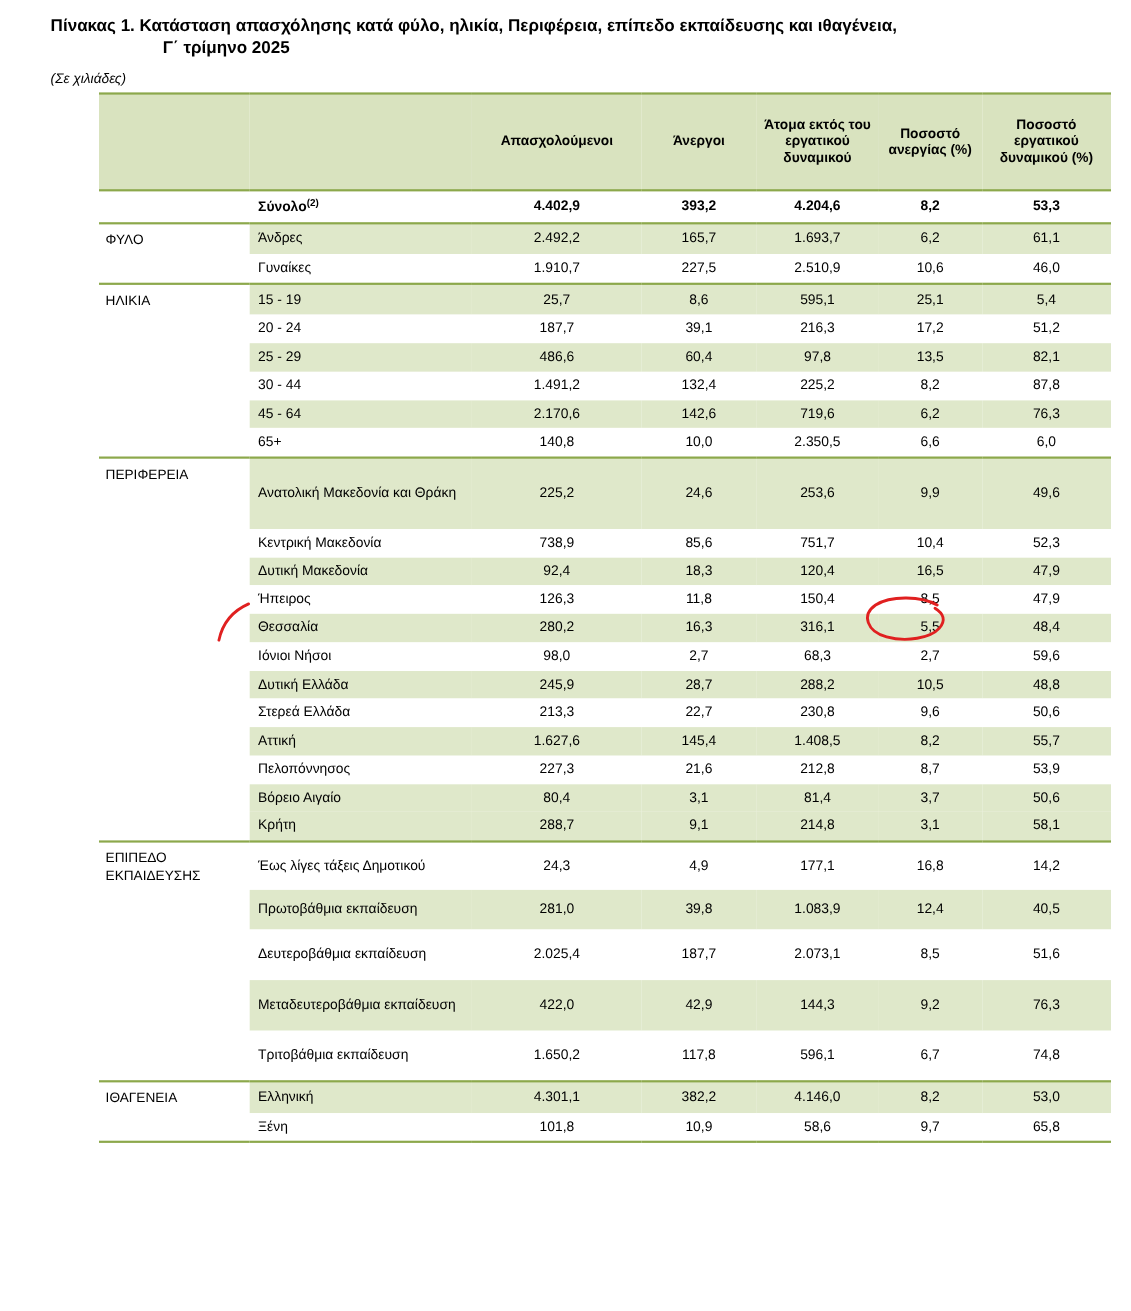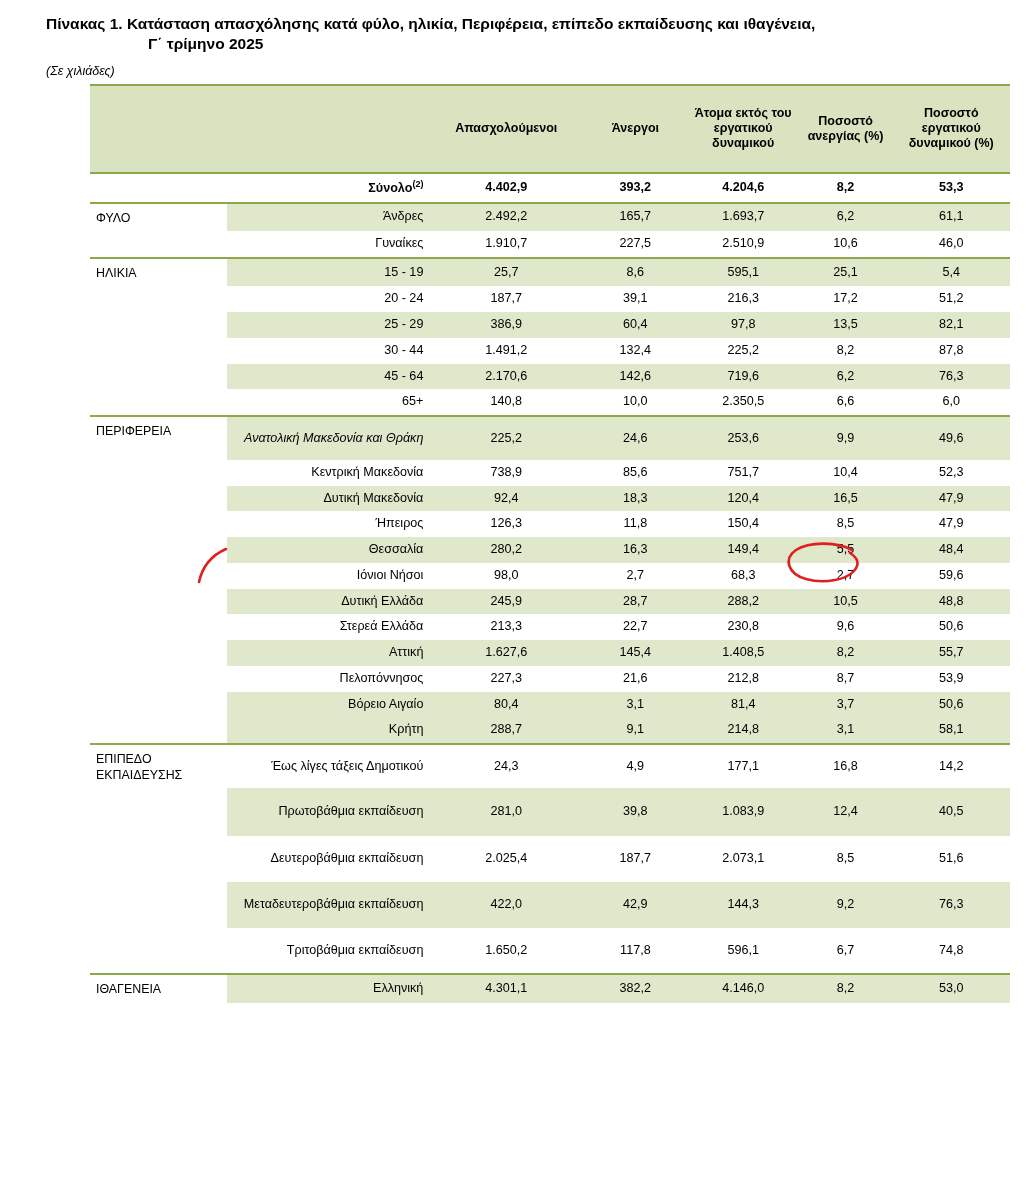--- a/index.html
+++ b/index.html
@@ -78,21 +78,21 @@
   }
   td.group {
     text-align: left;
     font-size: 12.4px;
     padding-left: 6px;
     background: #ffffff;
     vertical-align: top;
     padding-top: 7px;
   }
   td.label {
-    text-align: right;
+    text-align: left;
     padding-left: 8px;
   }
   td.num { text-align: center; }
 
   tr.shade td.label, tr.shade td.num { background: #dfe8ca; }
   tr.plain td.label, tr.plain td.num { background: #ffffff; }
 
   tr.total td { font-weight: bold; background: #ffffff; }
   tr.total td.label { font-weight: bold; }
 
@@ -186,21 +186,21 @@
           <td class="label">20 - 24</td>
           <td class="num">187,7</td>
           <td class="num">39,1</td>
           <td class="num">216,3</td>
           <td class="num">17,2</td>
           <td class="num">51,2</td>
         </tr>
         <tr class="shade">
           <td class="group"></td>
           <td class="label">25 - 29</td>
-          <td class="num">386,9</td>
+          <td class="num">486,6</td>
           <td class="num">60,4</td>
           <td class="num">97,8</td>
           <td class="num">13,5</td>
           <td class="num">82,1</td>
         </tr>
         <tr class="plain">
           <td class="group"></td>
           <td class="label">30 - 44</td>
           <td class="num">1.491,2</td>
           <td class="num">132,4</td>
@@ -221,21 +221,21 @@
           <td class="group"></td>
           <td class="label">65+</td>
           <td class="num">140,8</td>
           <td class="num">10,0</td>
           <td class="num">2.350,5</td>
           <td class="num">6,6</td>
           <td class="num">6,0</td>
         </tr>
         <tr class="shade sec-top">
           <td class="group" style="white-space: pre-line;">ΠΕΡΙΦΕΡΕΙΑ</td>
-          <td class="label" style="line-height: 1.25; height: 44px; font-style: italic;">Ανατολική Μακεδονία και Θράκη</td>
+          <td class="label" style="line-height: 1.25; height: 65px;">Ανατολική Μακεδονία και Θράκη</td>
           <td class="num">225,2</td>
           <td class="num">24,6</td>
           <td class="num">253,6</td>
           <td class="num">9,9</td>
           <td class="num">49,6</td>
         </tr>
         <tr class="plain">
           <td class="group"></td>
           <td class="label">Κεντρική Μακεδονία</td>
           <td class="num">738,9</td>
@@ -260,21 +260,21 @@
           <td class="num">11,8</td>
           <td class="num">150,4</td>
           <td class="num">8,5</td>
           <td class="num">47,9</td>
         </tr>
         <tr class="shade">
           <td class="group"></td>
           <td class="label">Θεσσαλία</td>
           <td class="num">280,2</td>
           <td class="num">16,3</td>
-          <td class="num">149,4</td>
+          <td class="num">316,1</td>
           <td class="num">5,5</td>
           <td class="num">48,4</td>
         </tr>
         <tr class="plain">
           <td class="group"></td>
           <td class="label">Ιόνιοι Νήσοι</td>
           <td class="num">98,0</td>
           <td class="num">2,7</td>
           <td class="num">68,3</td>
           <td class="num">2,7</td>
@@ -339,21 +339,21 @@
 ΕΚΠΑΙΔΕΥΣΗΣ</td>
           <td class="label" style="height: 28px;">Έως λίγες τάξεις Δημοτικού</td>
           <td class="num">24,3</td>
           <td class="num">4,9</td>
           <td class="num">177,1</td>
           <td class="num">16,8</td>
           <td class="num">14,2</td>
         </tr>
         <tr class="shade">
           <td class="group"></td>
-          <td class="label" style="height: 48px;">Πρωτοβάθμια εκπαίδευση</td>
+          <td class="label" style="height: 36px;">Πρωτοβάθμια εκπαίδευση</td>
           <td class="num">281,0</td>
           <td class="num">39,8</td>
           <td class="num">1.083,9</td>
           <td class="num">12,4</td>
           <td class="num">40,5</td>
         </tr>
         <tr class="plain">
           <td class="group"></td>
           <td class="label" style="height: 46px;">Δευτεροβάθμια εκπαίδευση</td>
           <td class="num">2.025,4</td>
@@ -381,20 +381,29 @@
           <td class="num">74,8</td>
         </tr>
         <tr class="shade sec-top">
           <td class="group" style="white-space: pre-line;">ΙΘΑΓΕΝΕΙΑ</td>
           <td class="label">Ελληνική</td>
           <td class="num">4.301,1</td>
           <td class="num">382,2</td>
           <td class="num">4.146,0</td>
           <td class="num">8,2</td>
           <td class="num">53,0</td>
+        </tr>
+        <tr class="plain last-row">
+          <td class="group"></td>
+          <td class="label">Ξένη</td>
+          <td class="num">101,8</td>
+          <td class="num">10,9</td>
+          <td class="num">58,6</td>
+          <td class="num">9,7</td>
+          <td class="num">65,8</td>
         </tr>
       </tbody>
   </table>
 
   <div class="annot" style="left:196px; top:546px;">
     <svg width="46" height="40" viewBox="0 0 46 40">
       <path d="M3 36 C6 22, 14 10, 30 3" stroke="#e02020" stroke-width="2.6" fill="none" stroke-linecap="round"></path>
     </svg>
   </div>
   <div class="annot" style="left:780px; top:540px;">

